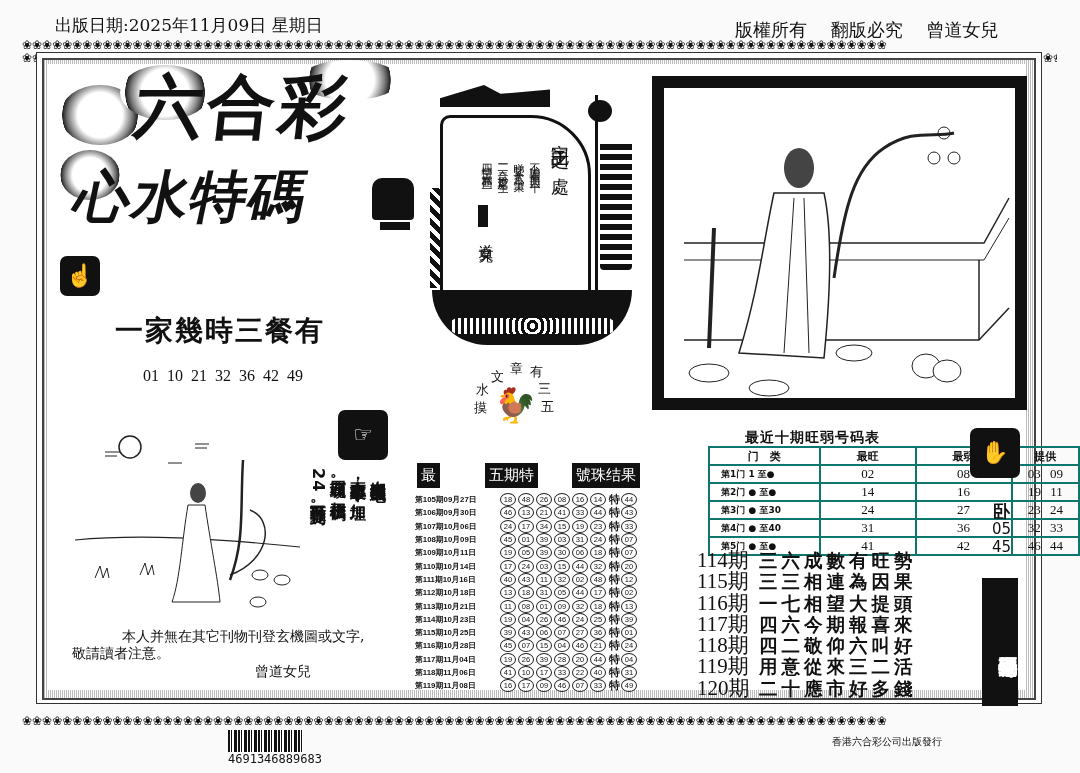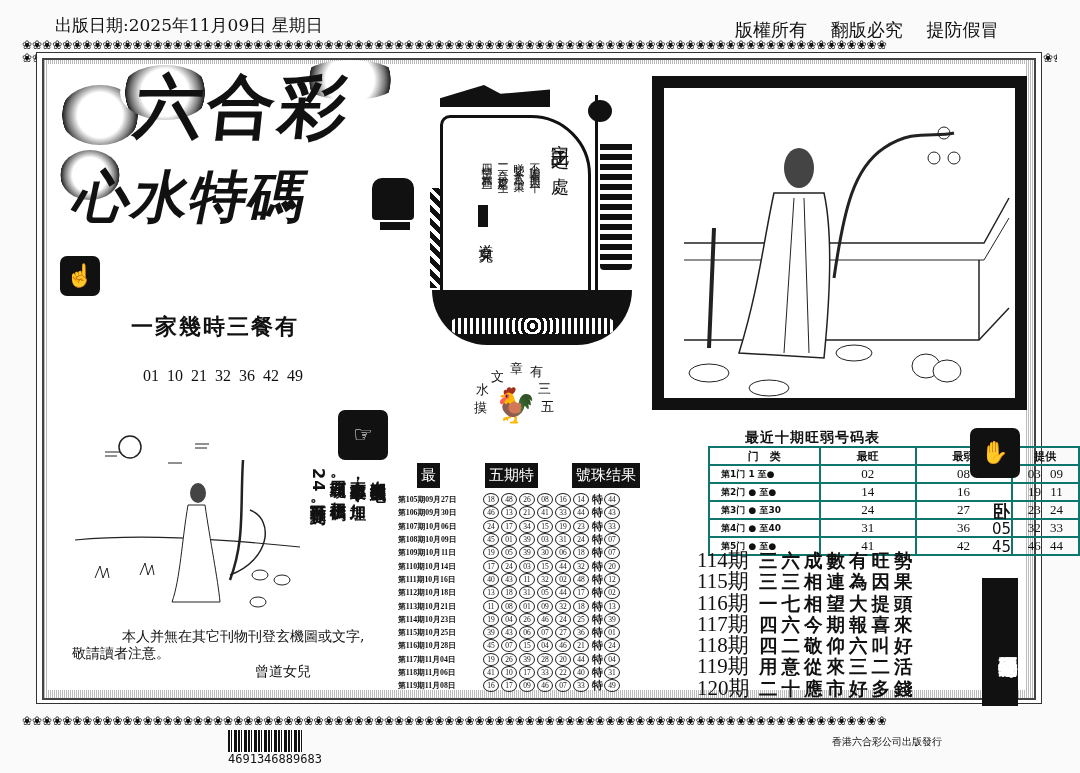--- a/index.html
+++ b/index.html
@@ -18,29 +18,29 @@
   .title1 { left:135px; top:62px; font-size:68px; font-weight:bold; font-family:"DejaVu Sans", sans-serif; letter-spacing:4px; transform:skewX(-6deg); }
   .title2 { left:75px; top:160px; font-size:56px; font-weight:bold; font-family:"DejaVu Sans", sans-serif; transform:skewX(-12deg); letter-spacing:2px; }
   .blob { position:absolute; border-radius:50%; background:radial-gradient(circle at 50% 50%, #fff 45%, #777 65%, #222 75%, #fff 76%); }
   .ship-sail { left:440px; top:115px; width:145px; height:180px; border:3px solid #111; background:#fff;
                border-radius:10px 60px 10px 10px; }
   .vcol { writing-mode:vertical-rl; position:absolute; }
   .sail-title { left:548px; top:130px; font-size:18px; letter-spacing:3px; }
   .hull { left:432px; top:290px; width:200px; height:55px; background:#111; border-radius:0 0 90px 90px; }
   .mast-flag { left:440px; top:85px; width:110px; height:22px; background:#111; clip-path:polygon(0 60%,40% 0,55% 40%,100% 20%,100% 100%,0 100%); }
   .icon-box { position:absolute; width:40px; height:40px; background:#111; border-radius:7px; color:#fff; font-size:22px; text-align:center; line-height:40px; }
-  .slogan { left:115px; top:312px; font-size:22px; font-weight:bold; letter-spacing:2px;margin-left:16px; }
+  .slogan { left:115px; top:312px; font-size:28px; font-weight:bold; letter-spacing:2px; }
   .nums { left:143px; top:367px; font-size:16px; word-spacing:4px; font-family:"Liberation Serif", serif; }
   .rooster-t { font-size:13px; position:absolute; }
   .pic-right { left:652px; top:76px; width:375px; height:334px; background:#111; }
   .pic-right-in { position:absolute; left:12px; top:12px; right:12px; bottom:12px; background:#fff; }
   .clue { font-size:16px; font-weight:bold; font-family:"DejaVu Sans", sans-serif; letter-spacing:1px; line-height:20px; }
   .res-head { left:415px; top:463px; width:225px; height:25px; }
   .res-head span { position:absolute; top:0; height:25px; background:#111; color:#fff; font-size:15px; line-height:25px; font-family:"DejaVu Sans", sans-serif; padding:0 4px; }
-  .res-table { left:398px; top:493px; font-size:8.3px; font-family:Liberation Serif, serif; }
+  .res-table { left:415px; top:493px; font-size:8.3px; font-family:Liberation Sans, sans-serif; }
   .res-row { height:13.3px; display:flex; align-items:center; white-space:nowrap; }
   .res-row .lbl { width:85px; font-weight:bold; font-size:7.8px; }
   .ball { display:inline-block; width:14px; height:11px; border:1px solid #222; border-radius:50%; text-align:center; line-height:11px; font-size:7.5px; margin-right:2px; }
   .te { font-size:11px; font-weight:bold; margin:0 1px; }
   .ht-title { left:745px; top:429px; font-size:14px; font-weight:bold; font-family:"DejaVu Sans", sans-serif; letter-spacing:1px; }
   table.ht { position:absolute; left:708px; top:446px; border-collapse:collapse; font-size:13px; font-family:"Liberation Serif", serif; }
   table.ht td { border:2px solid #0f766e; height:16px; padding:0 11px; text-align:center; }
   table.ht td.c0 { width:90px; text-align:left; font-size:9px; font-weight:bold; font-family:"DejaVu Sans", sans-serif; }
   table.ht td.c1, table.ht td.c2 { width:75px; }
   table.ht td.c3 { width:45px; word-spacing:6px; }
@@ -55,21 +55,21 @@
   .footer-pub { left:832px; top:735px; font-size:10px; }
   .barcode { left:228px; top:730px; width:75px; height:22px;
              background:repeating-linear-gradient(90deg,#111 0 2px,#fff 2px 3px,#111 3px 4px,#fff 4px 6px,#111 6px 9px,#fff 9px 10px); }
   .bar-num { left:228px; top:752px; font-size:12px; font-family:"DejaVu Sans Mono", monospace; }
   svg { position:absolute; }
 </style>
 </head>
 <body>
 
 <div class="abs hdr-left">出版日期:2025年11月09日 星期日</div>
-<div class="abs hdr-right">版權所有 翻版必究 提防假冒</div>
+<div class="abs hdr-right">版權所有 翻版必究 曾道女兒</div>
 
 <div class="orn-row" style="left:22px;top:38px;width:1036px;">❀❀❀❀❀❀❀❀❀❀❀❀❀❀❀❀❀❀❀❀❀❀❀❀❀❀❀❀❀❀❀❀❀❀❀❀❀❀❀❀❀❀❀❀❀❀❀❀❀❀❀❀❀❀❀❀❀❀❀❀❀❀❀❀❀❀❀❀❀❀❀❀❀❀❀❀❀❀❀❀❀❀❀❀❀❀</div>
 <div class="orn-row" style="left:22px;top:714px;width:1036px;">❀❀❀❀❀❀❀❀❀❀❀❀❀❀❀❀❀❀❀❀❀❀❀❀❀❀❀❀❀❀❀❀❀❀❀❀❀❀❀❀❀❀❀❀❀❀❀❀❀❀❀❀❀❀❀❀❀❀❀❀❀❀❀❀❀❀❀❀❀❀❀❀❀❀❀❀❀❀❀❀❀❀❀❀❀❀</div>
 <div class="orn-col" style="left:22px;top:52px;height:662px;">❀❀❀❀❀❀❀❀❀❀❀❀❀❀❀❀❀❀❀❀❀❀❀❀❀❀❀❀❀❀❀❀❀❀❀❀❀❀❀❀❀❀❀❀❀❀❀❀❀❀❀</div>
 <div class="orn-col" style="left:1043px;top:52px;height:662px;">❀❀❀❀❀❀❀❀❀❀❀❀❀❀❀❀❀❀❀❀❀❀❀❀❀❀❀❀❀❀❀❀❀❀❀❀❀❀❀❀❀❀❀❀❀❀❀❀❀❀❀</div>
 
 <div class="frame"></div>
 <div class="frame-in"></div>
 <div class="panel"></div>
 

